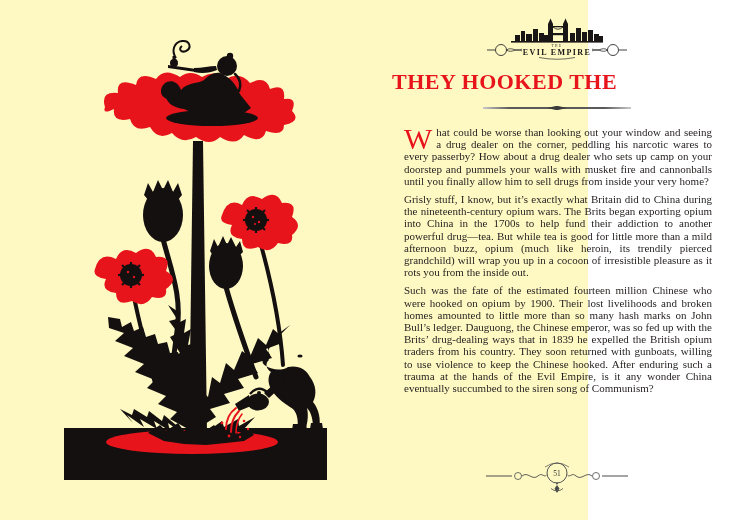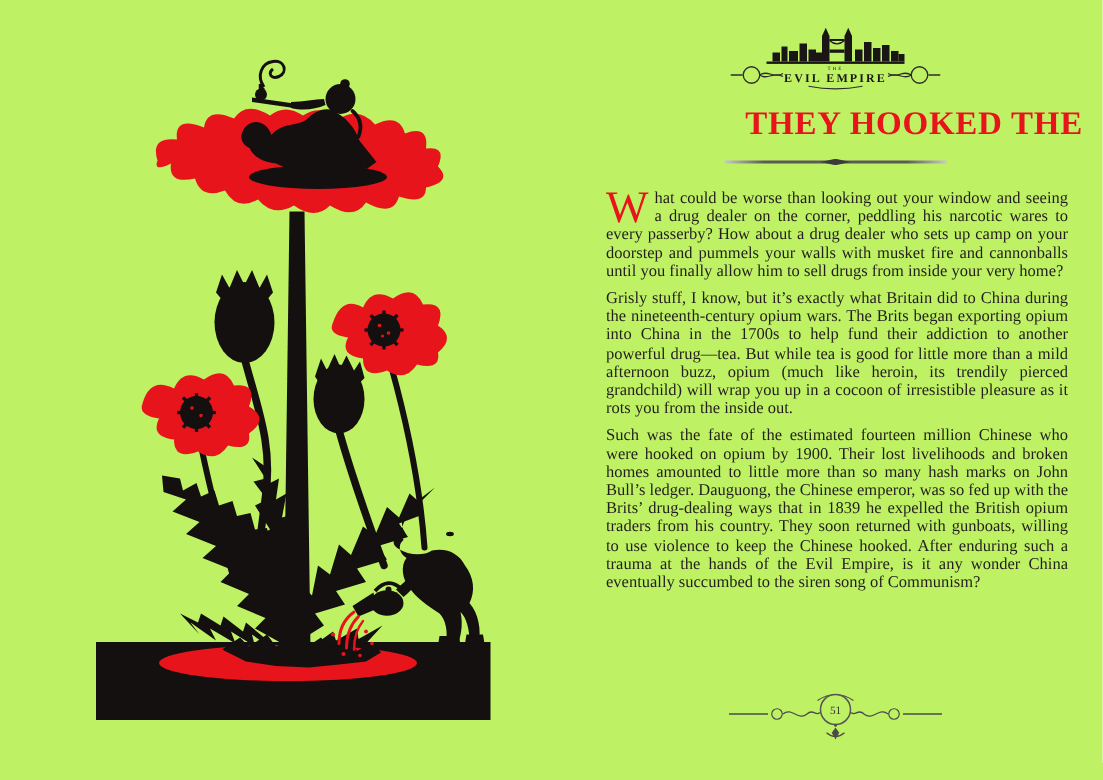--- a/index.html
+++ b/index.html
@@ -5,31 +5,31 @@
   :root{
     --red:#e8141c;
     --ink:#141010;
     --text:#231e1e;
   }
   html,body{margin:0;padding:0;}
   body{
     width:735px;height:520px;background:#ffffff;overflow:hidden;
     font-family:"Liberation Serif","DejaVu Serif",serif;
   }
-  .spread{position:relative;width:735px;height:520px;background:#bef264;}
+  .spread{position:relative;width:588px;height:520px;background:#fef9c3;}
 
   
   .left-page{position:absolute;left:30px;top:25px;width:330px;height:460px;}
   .left-page svg{display:block;width:330px;height:460px;}
 
   
   .right-page{position:absolute;left:392px;top:10px;width:330px;height:500px;}
   .header-ornament{display:block;margin:4px auto 0;width:140px;height:46px;}
   .page-title{
-    margin:8px 0 0;text-align:right;color:var(--red);
+    margin:8px 0 0;text-align:left;color:var(--red);
     font-size:22px;line-height:28px;font-weight:700;letter-spacing:0.5px;
     font-family:"Liberation Serif","DejaVu Serif",serif;
   }
   .divider{width:148px;margin:9px auto 0;position:relative;height:6px;}
   .divider .line{position:absolute;left:0;right:0;top:2.4px;height:1.3px;
     background:linear-gradient(90deg,#c9c9c9,#5a5a5a 18%,#5a5a5a 82%,#c9c9c9);}
   .divider .spindle{position:absolute;left:50%;top:0.8px;width:20px;height:4.4px;
     transform:translateX(-50%);background:#3b3b3b;
     clip-path:polygon(0 50%,50% 0,100% 50%,50% 100%);}
   .body-text{margin:15px 10px 0 12px;width:308px;color:var(--text);

